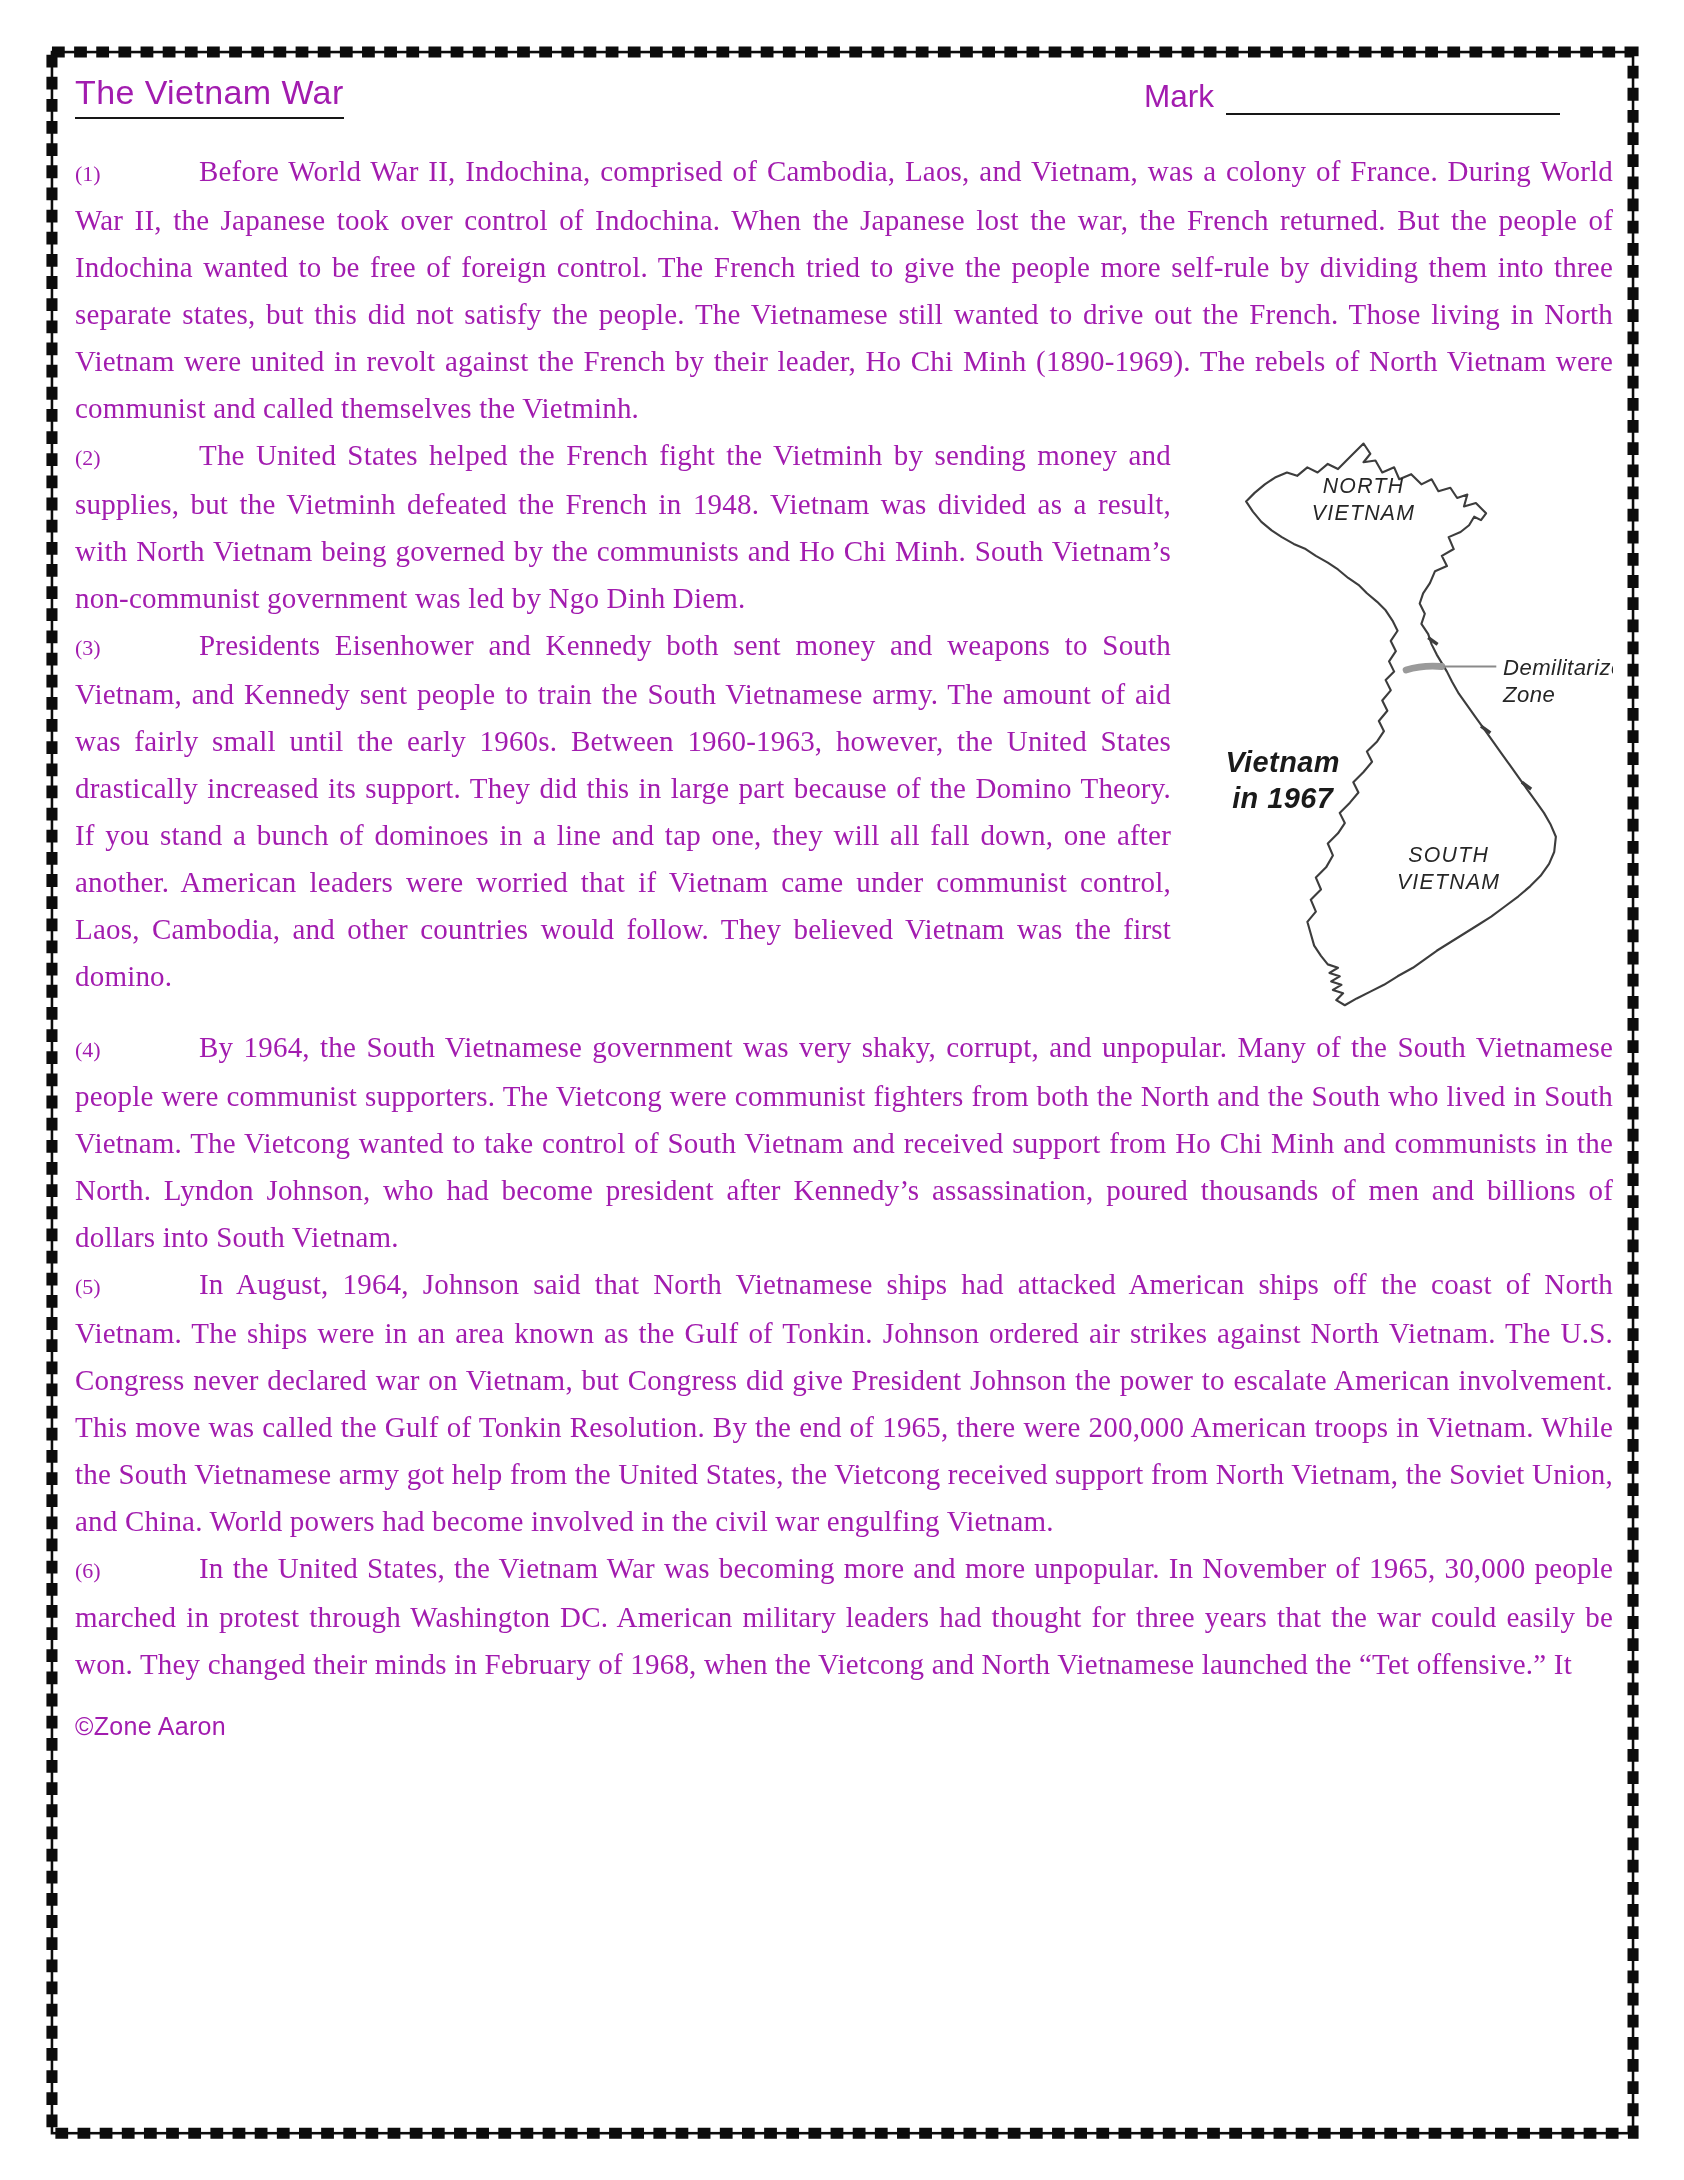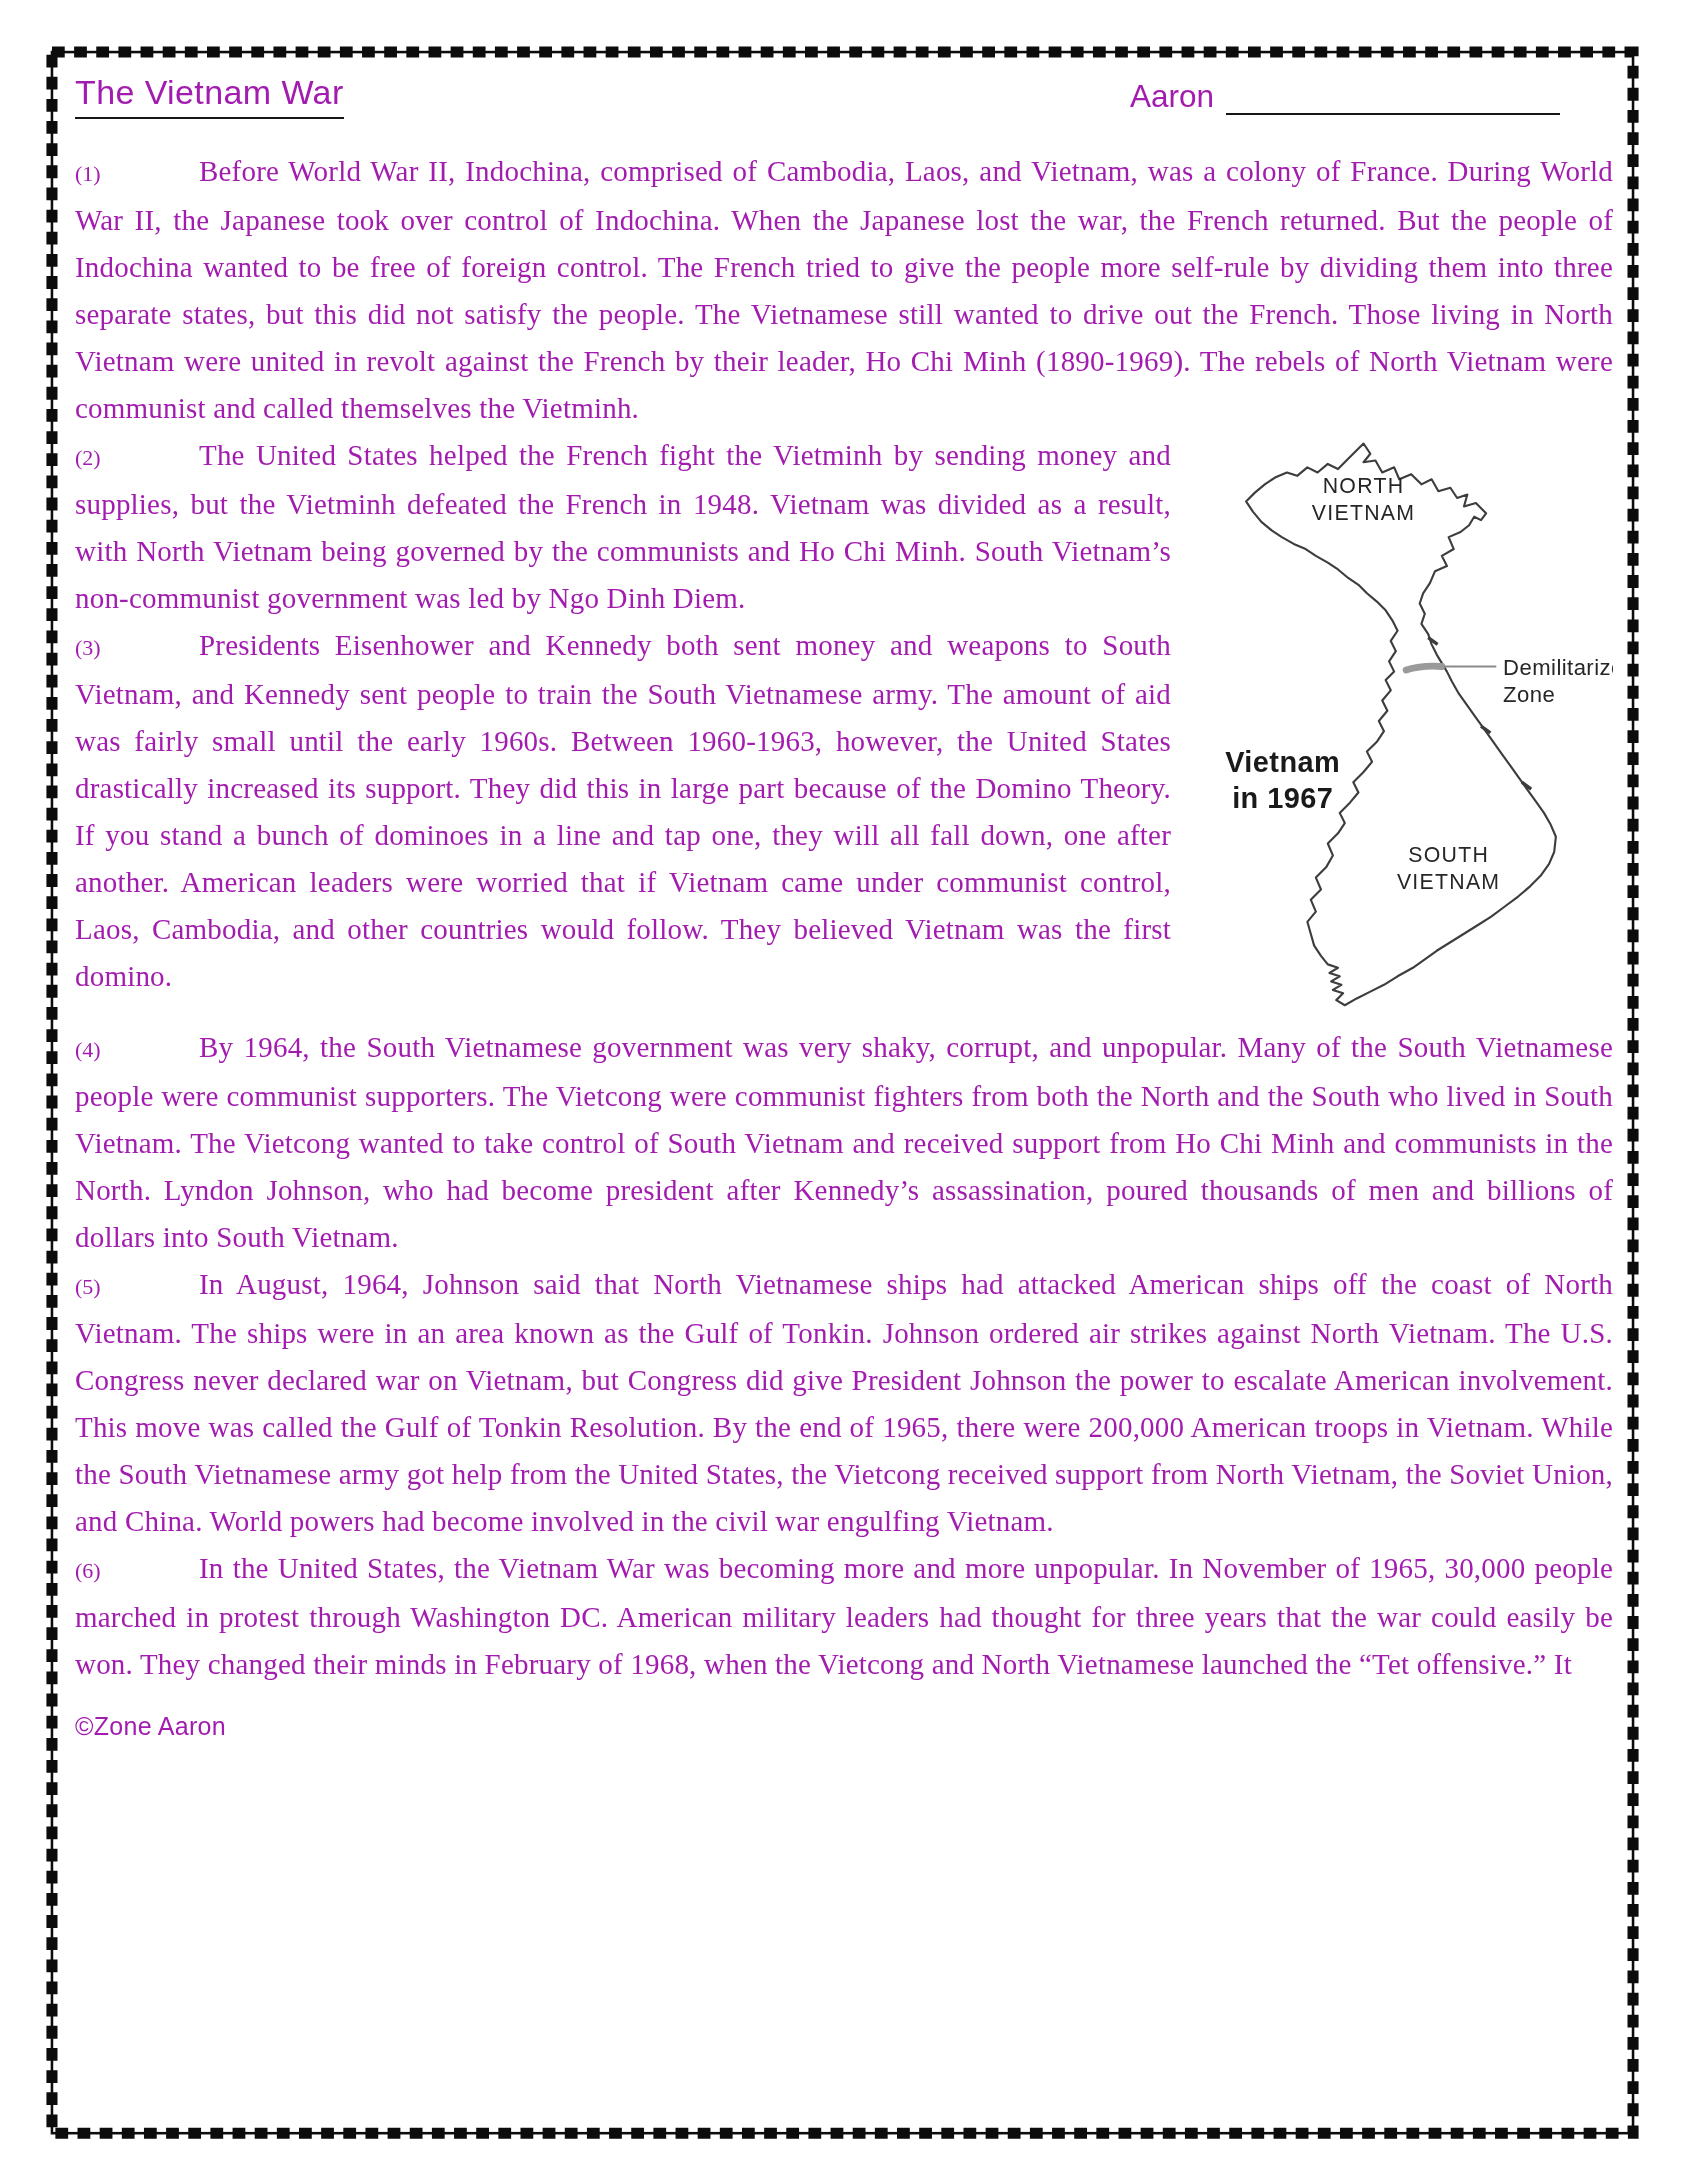--- a/index.html
+++ b/index.html
@@ -18,21 +18,21 @@
   .header{display:flex;align-items:flex-start;justify-content:space-between;margin-bottom:29px;}
   .title{font-size:34px;font-weight:400;border-bottom:2.6px solid #161616;padding-bottom:5.1px;letter-spacing:0.4px;}
   .name-group{display:flex;align-items:flex-end;margin-right:53px;margin-top:3.4px;}
   .name-label{font-size:31.5px;}
   .name-line{width:334px;height:37px;border-bottom:2.6px solid #161616;margin-left:12px;}
 
   .bodytext{font-size:29px;line-height:47px;letter-spacing:0.2px;text-align:justify;}
   .para{margin:0;font-family:Liberation Serif, serif;}
   .pnum{display:inline-block;width:124px;font-size:22px;letter-spacing:0;vertical-align:baseline;}
 
-  .map-fig{float:right;width:430px;height:583px;margin:3.4px 0 5.1px 12px;position:relative;}
+  .map-fig{float:right;width:430px;height:583px;margin:3.4px 0 5.1px 12px;position:relative;font-style:italic;}
   .map-fig svg{display:block;width:430px;height:583px;overflow:hidden;}
   .vn-outline{fill:#ffffff;stroke:#3d3d3d;stroke-width:2.5;stroke-linejoin:round;}
   .coast-tick{stroke:#3d3d3d;stroke-width:4;}
   .dmz-band{stroke:#9a9a9a;stroke-width:8;fill:none;stroke-linecap:round;}
   .dmz-leader{stroke:#8a8a8a;stroke-width:2.5;}
   .map-label{font-family:"Liberation Sans",sans-serif;font-size:25px;fill:#262626;letter-spacing:1.5px;}
   .map-label-left{font-family:"Liberation Sans",sans-serif;font-size:26px;fill:#262626;letter-spacing:.5px;}
   .map-caption{font-family:"Liberation Sans",sans-serif;font-size:34px;font-weight:bold;fill:#1a1a1a;letter-spacing:.5px;}
   .clearpara{clear:both;}
   .footer{font-size:25px;margin-top:15.3px;letter-spacing:0.3px;}
@@ -45,21 +45,21 @@
   <svg class="frame" viewBox="0 0 1978 2560" aria-hidden="true">
     <rect class="frame-bead" x="61" y="61" width="1856" height="2443"></rect>
     <rect class="frame-line" x="61" y="61" width="1856" height="2443"></rect>
   </svg>
 
   <div class="content">
 
     <div class="header">
       <div class="title">The Vietnam War</div>
       <div class="name-group">
-        <span class="name-label">Aaron</span>
+        <span class="name-label">Mark</span>
         <span class="name-line"></span>
       </div>
     </div>
 
     <div class="bodytext">
 
       <p class="para"><span class="pnum">(1)</span><span>Before World War II, Indochina, comprised of Cambodia, Laos, and Vietnam, was a colony of France. During World War II, the Japanese took over control of Indochina. When the Japanese lost the war, the French returned. But the people of Indochina wanted to be free of foreign control. The French tried to give the people more self-rule by dividing them into three separate states, but this did not satisfy the people. The Vietnamese still wanted to drive out the French. Those living in North Vietnam were united in revolt against the French by their leader, Ho Chi Minh (1890-1969). The rebels of North Vietnam were communist and called themselves the Vietminh.</span></p>
 
       <div>
         <div class="map-fig">

